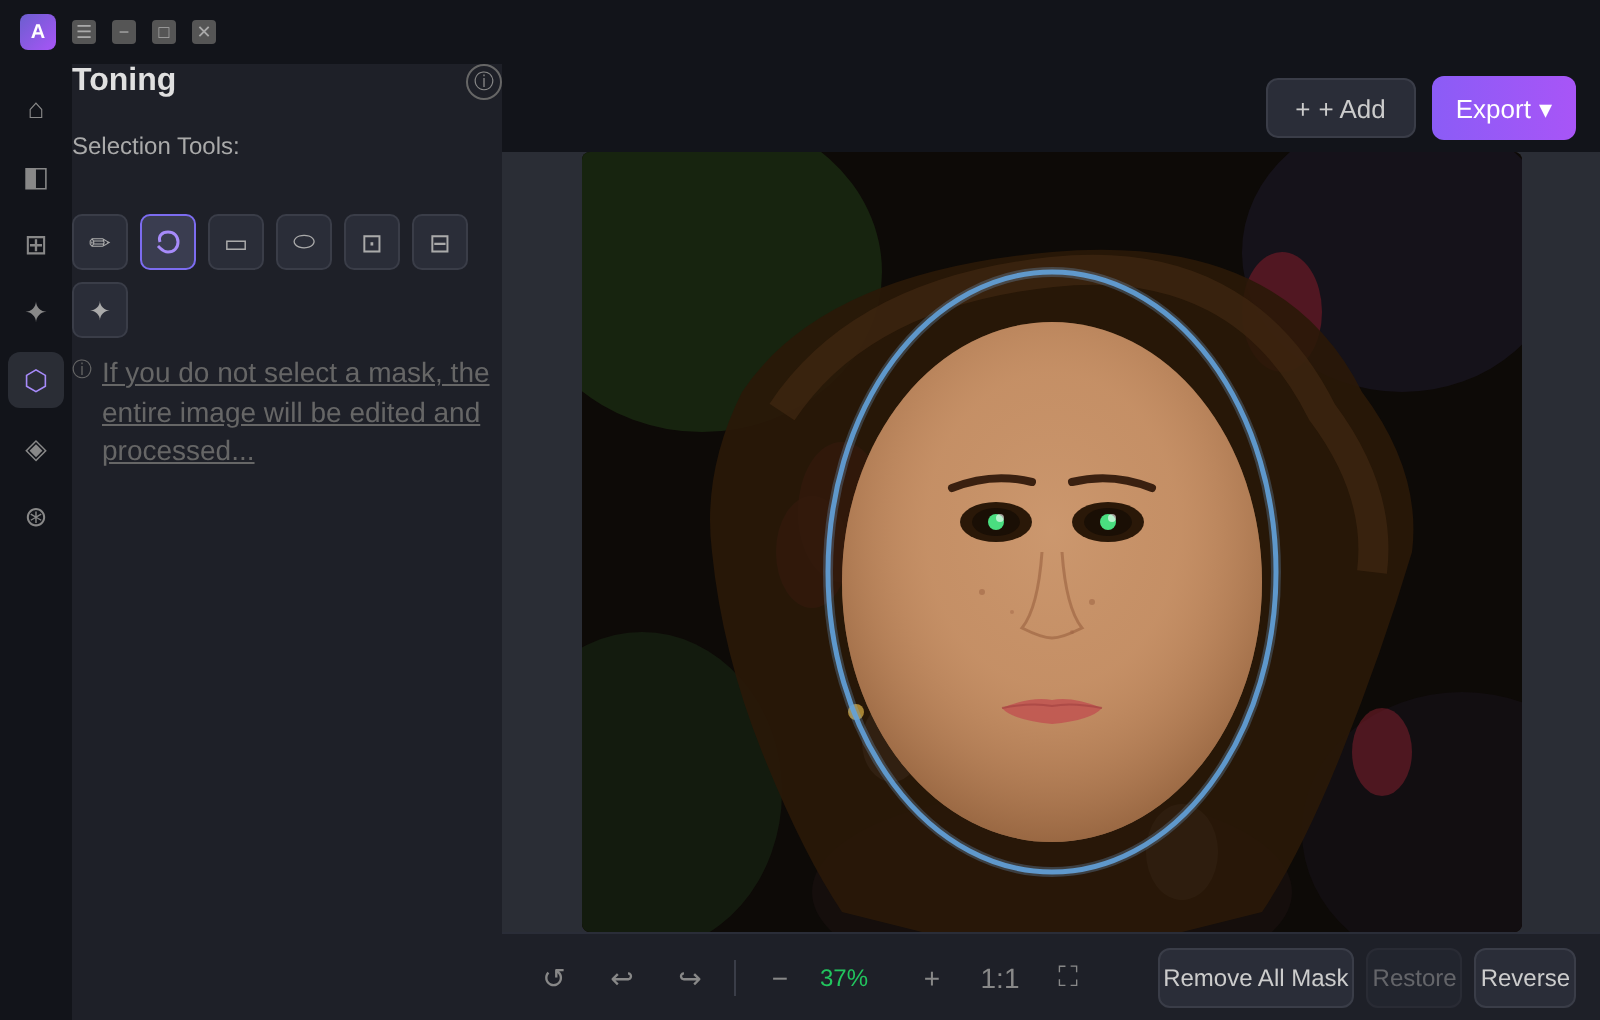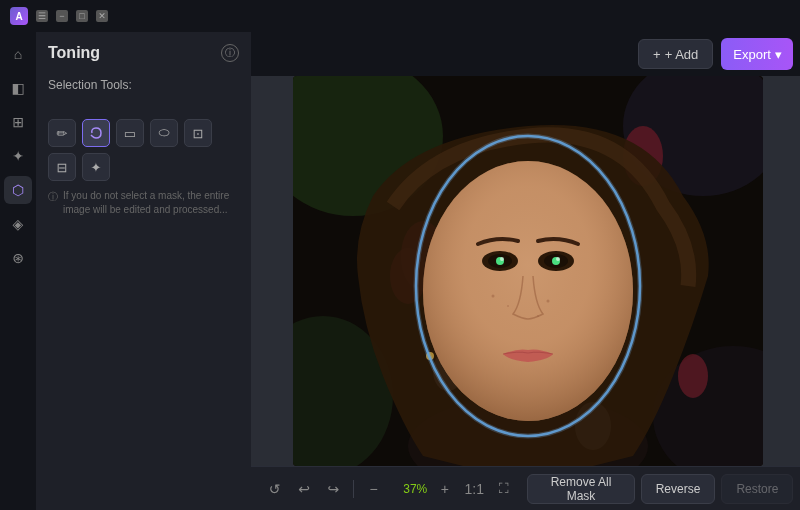--- a/index.html
+++ b/index.html
@@ -92,21 +92,20 @@
       color: #a78bfa;
     }
 
     
     .sidebar {
       width: 215px;
       background: #1e2028;
       display: flex;
       flex-direction: column;
       flex-shrink: 0;
-      padding: 12px;
     }
     .sidebar-header {
       display: flex;
       align-items: center;
       justify-content: space-between;
       margin-bottom: 16px;
     }
     .sidebar-title {
       font-size: 16px;
       font-weight: 600;
@@ -163,23 +162,24 @@
       gap: 5px;
       margin-bottom: 16px;
     }
     .hint-icon {
       font-size: 10px;
       color: #666;
       margin-top: 1px;
       flex-shrink: 0;
     }
     .hint-text {
-      font-size: 10px;
+      font-size: 14px;
       color: #666;
       line-height: 1.4;
+      text-decoration: underline;
     }
 
     .next-btn {
       width: 100%;
       height: 34px;
       background: linear-gradient(90deg, #8b5cf6, #a855f7);
       border: none;
       border-radius: 6px;
       color: white;
       font-size: 14px;
@@ -308,28 +308,28 @@
       justify-content: center;
     }
     .toolbar-divider {
       width: 1px;
       height: 18px;
       background: #3a3d48;
       margin: 0 2px;
     }
     .zoom-text {
       font-size: 12px;
-      color: #84cc16;
+      color: #22c55e;
       min-width: 36px;
-      text-align: right;
+      text-align: left;
     }
     .toolbar-spacer { flex: 1; }
     .action-btn {
       height: 30px;
-      padding: 0 14px;
+      padding: 0 2px;
       background: #2a2d38;
       border: 1px solid #3a3d48;
       border-radius: 6px;
       color: #ccc;
       font-size: 12px;
       cursor: pointer;
     }
     .action-btn.disabled {
       opacity: 0.4;
       cursor: default;
@@ -491,18 +491,18 @@
         <div class="toolbar-divider"></div>
         <button class="toolbar-icon-btn" title="Zoom Out">−</button>
         <span class="zoom-text">37%</span>
         <button class="toolbar-icon-btn" title="Zoom In">+</button>
         <button class="toolbar-icon-btn" title="1:1">
           <span>1:1</span>
         </button>
         <button class="toolbar-icon-btn" title="Fit">⛶</button>
         <div class="toolbar-spacer"></div>
         <button class="action-btn">Remove All Mask</button>
+        <button class="action-btn disabled">Restore</button>
         <button class="action-btn">Reverse</button>
-        <button class="action-btn disabled">Restore</button>
       </div>
     </div>
   </div>
 </div>
 
 </body></html>

